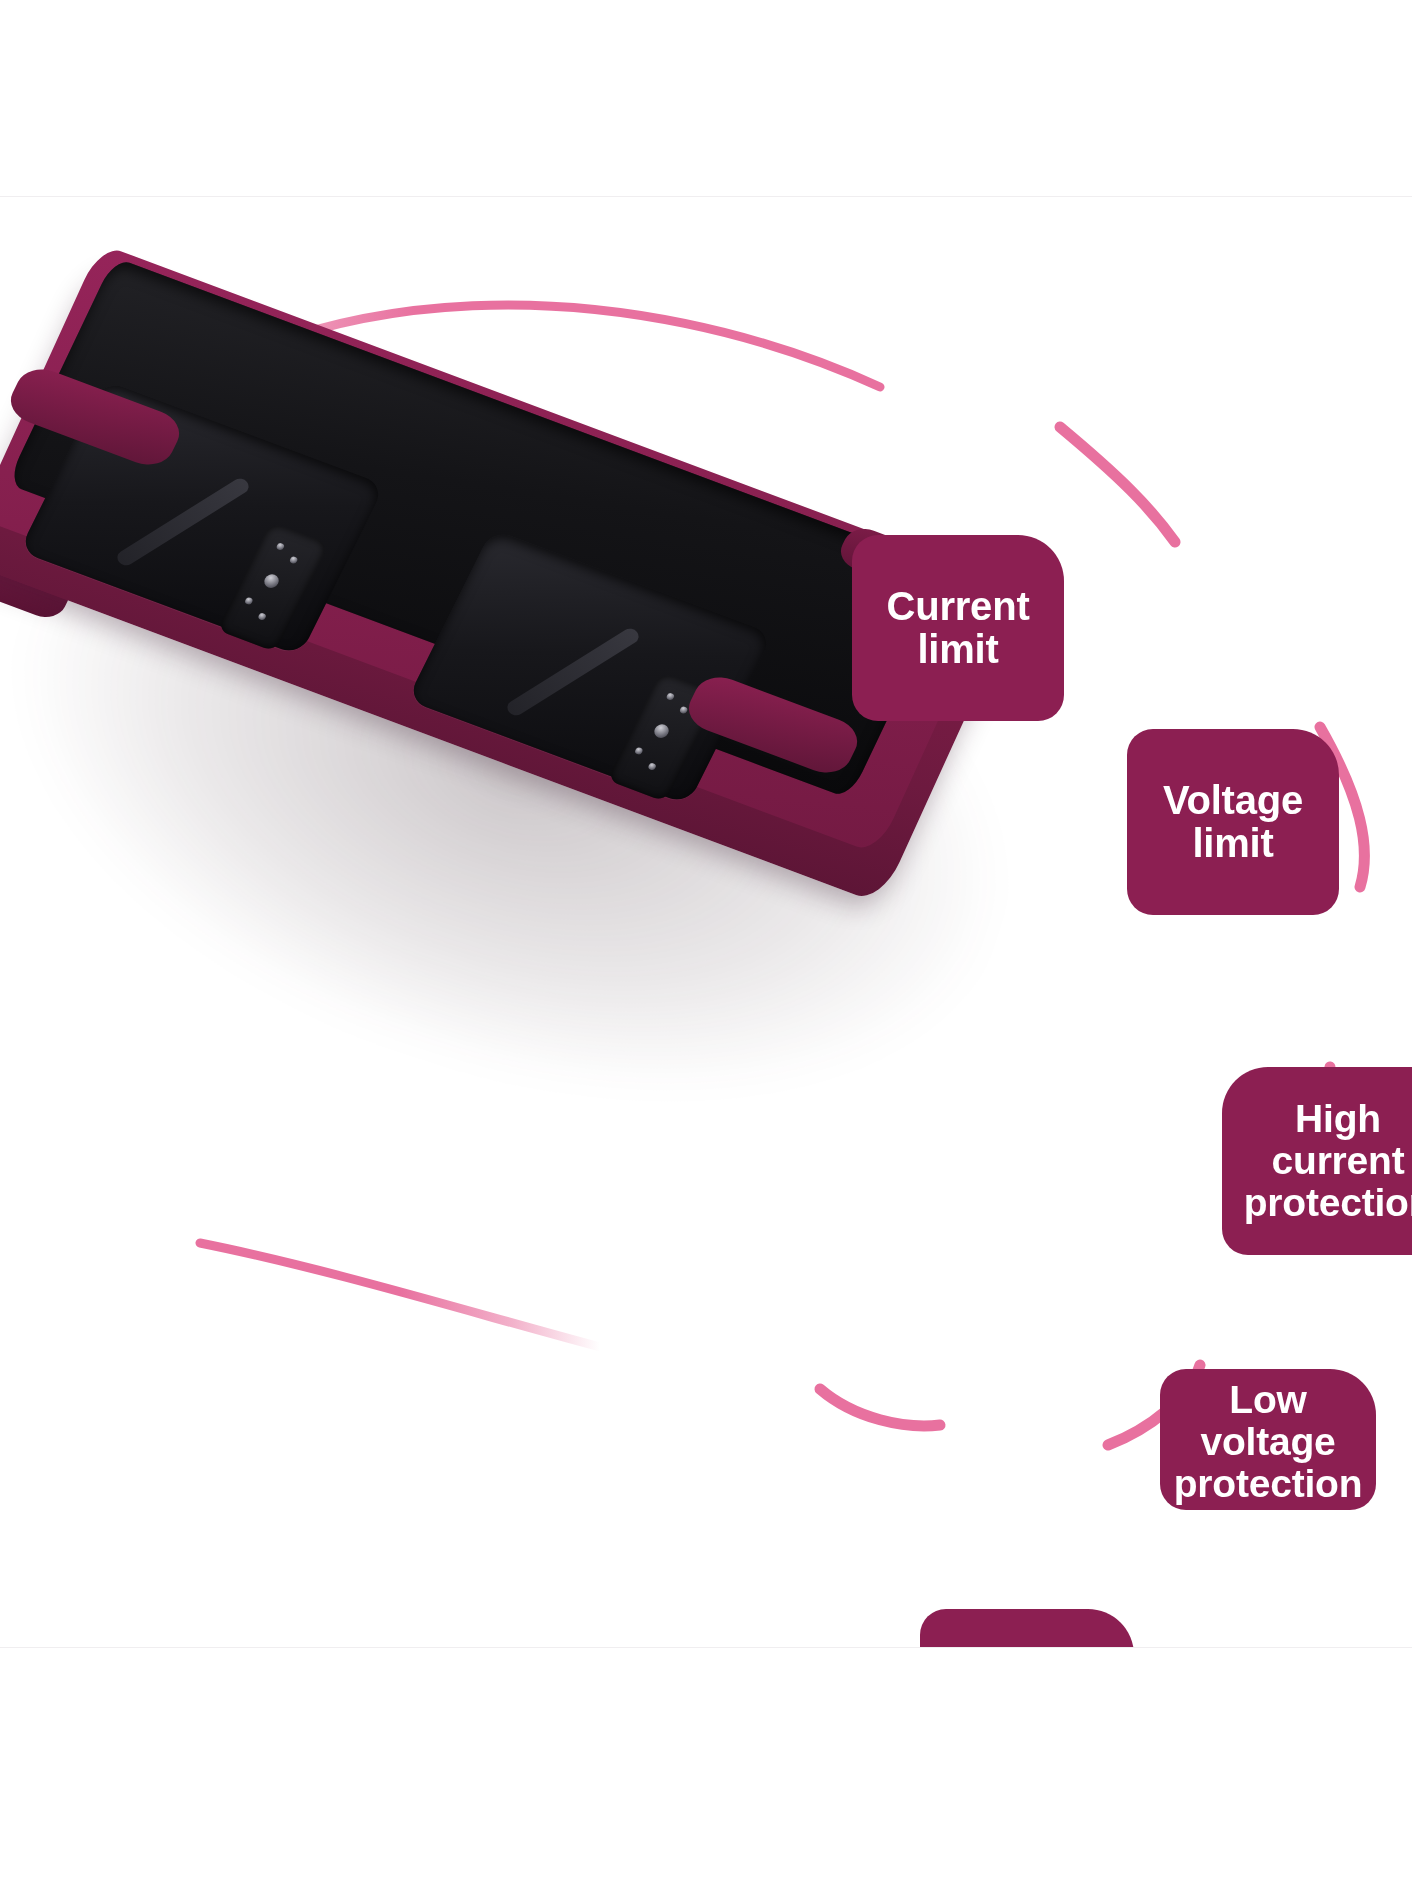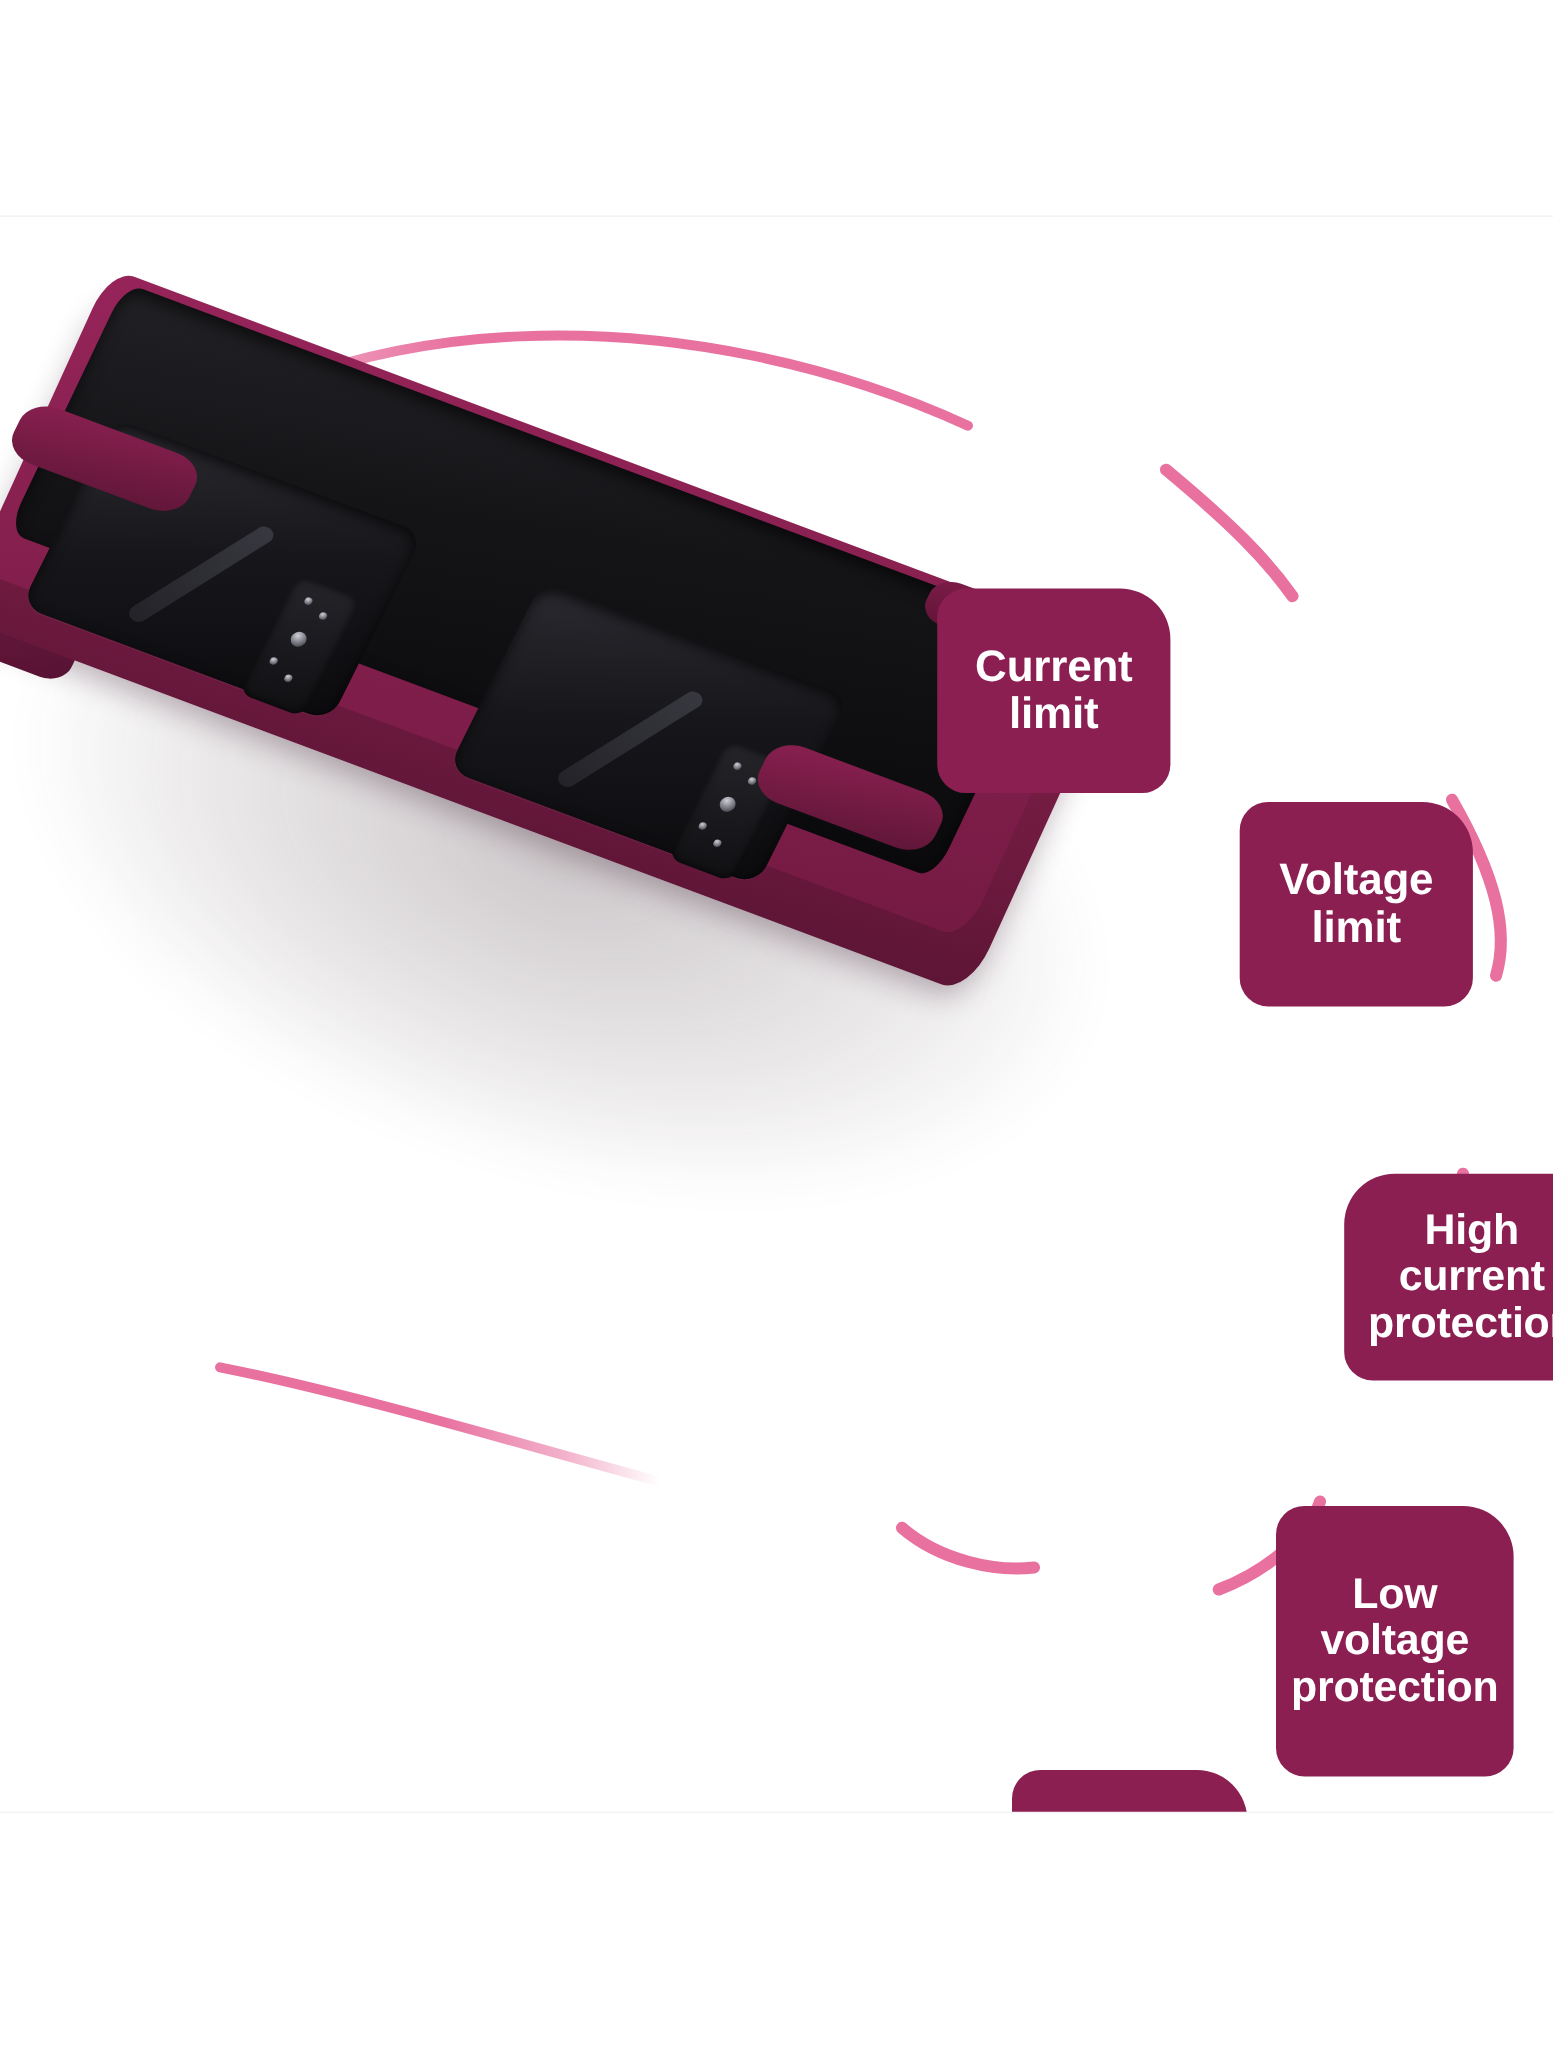--- a/index.html
+++ b/index.html
@@ -193,22 +193,22 @@
   }
   .badge span { display: block; white-space: nowrap; }
 
   
   #badge-current  { left: 852px;  top: 338px;  width: 212px; height: 186px;
                     border-radius: 26px 46px 26px 26px; }
   #badge-voltage  { left: 1127px; top: 532px;  width: 212px; height: 186px;
                     border-radius: 26px 46px 26px 26px; }
   #badge-over     { left: 1222px; top: 870px;  width: 232px; height: 188px;
                     border-radius: 46px 26px 26px 26px; font-size: 39px; }
-  #badge-low      { left: 1160px; top: 1172px; width: 216px; height: 246px;
-                    border-radius: 26px 46px 26px 26px; font-size: 39px; }
+  #badge-low      { left: 1160px; top: 1172px; width: 216px; height: 141px;
+                    border-radius: 26px 46px 26px 26px; font-size: 39px; justify-content: space-between; }
   #badge-high     { left: 920px;  top: 1412px; width: 214px; height: 190px;
                     border-radius: 26px 46px 26px 26px; font-size: 39px; }
 </style>
 </head>
 <body>
 
 <div id="page">
 
   <div id="title">Built-in Multiple Protection Design</div>
 

